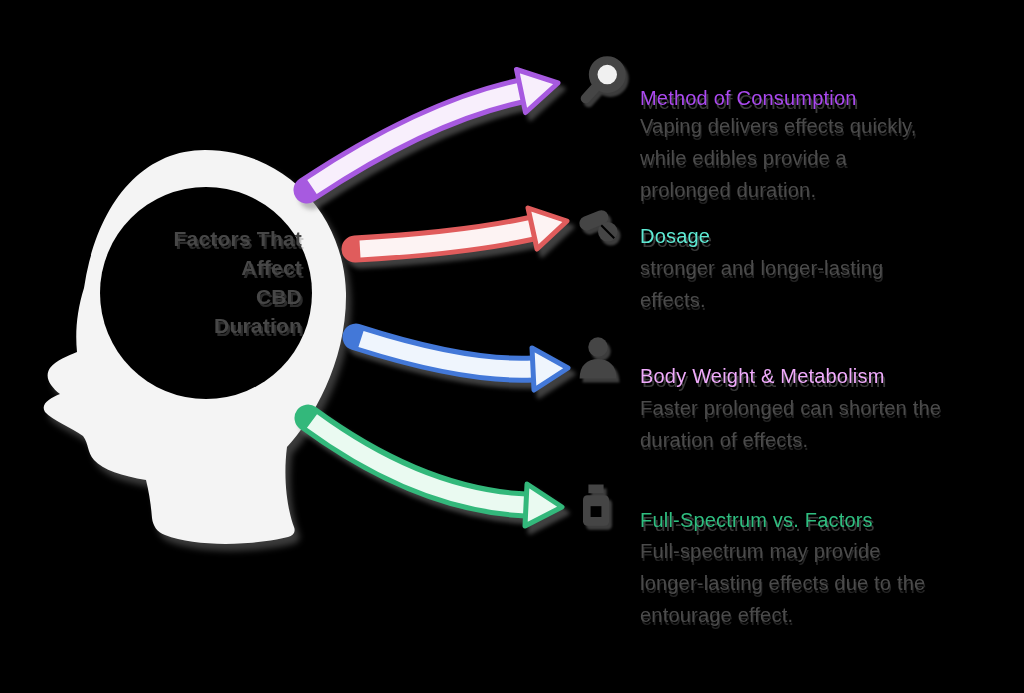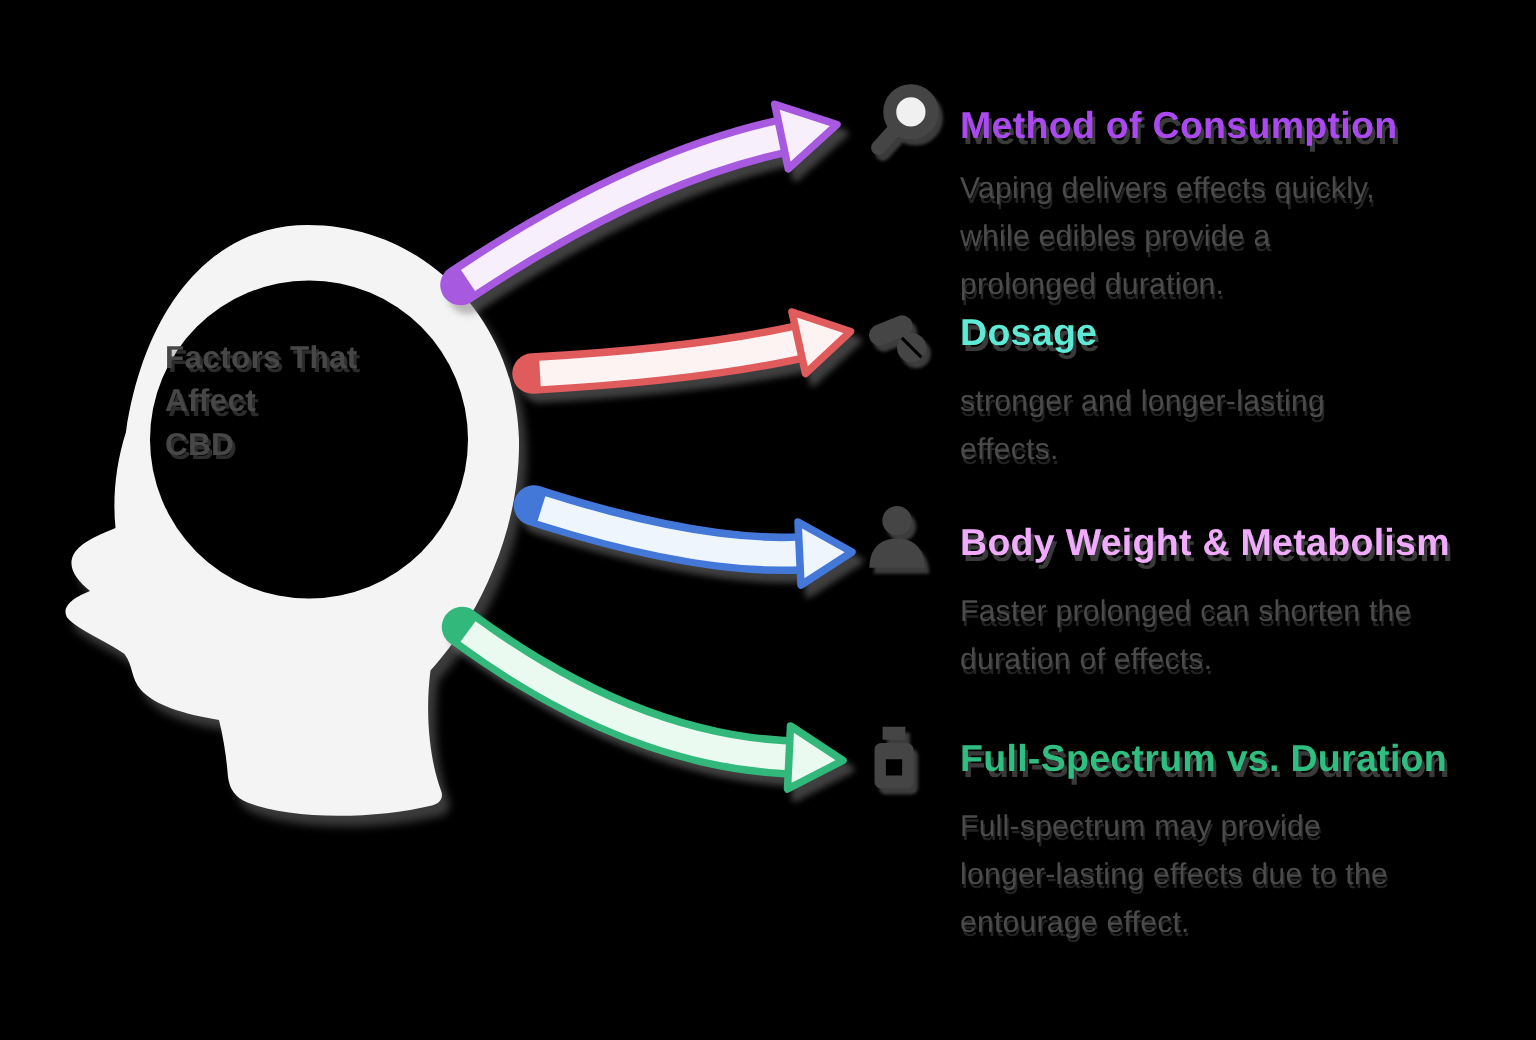--- a/index.html
+++ b/index.html
@@ -12,32 +12,32 @@
   .arrow{filter:drop-shadow(5px 6px 2px rgba(125,125,125,.5));}
   .outer{fill:none;stroke-width:27;stroke-linecap:round;}
   .inner{fill:none;stroke-width:17;stroke-linecap:butt;}
   .tri{stroke-width:5;stroke-linejoin:round;}
   .ar0 .outer{stroke:#a75ae0}.ar0 .inner{stroke:#f8effc}.ar0 .tri{fill:#f8effc;stroke:#a75ae0}
   .ar1 .outer{stroke:#e05c5c}.ar1 .inner{stroke:#fdf3f3}.ar1 .tri{fill:#fdf3f3;stroke:#e05c5c}
   .ar2 .outer{stroke:#4378d8}.ar2 .inner{stroke:#eff5fd}.ar2 .tri{fill:#eff5fd;stroke:#4378d8}
   .ar3 .outer{stroke:#33b87b}.ar3 .inner{stroke:#eafaf1}.ar3 .tri{fill:#eafaf1;stroke:#33b87b}
 
   .head-title{
-    position:absolute;left:110px;top:224px;width:192px;text-align:left;
+    position:absolute;left:110px;top:224px;width:192px;text-align:right;
     color:#474747;font-weight:700;font-size:21px;line-height:29px;letter-spacing:.2px;
     text-shadow:2px 3px 0 rgba(125,125,125,.35);
   }
   .icon{position:absolute;width:52px;height:52px;filter:drop-shadow(3px 4px 1px rgba(120,120,120,.5));}
   .i0{left:578px;top:54px}
   .i1{left:572px;top:196px}
   .i2{left:572px;top:333px}
   .i3{left:570px;top:478px}
   .heading{
-    position:absolute;left:640px;width:360px;font-weight:700;font-size:25px;line-height:28px;
-    letter-spacing:.2px;text-shadow:2px 4px 0 rgba(128,128,128,.45);
+    position:absolute;left:640px;width:360px;font-weight:400;font-size:20px;line-height:28px;
+    letter-spacing:.2px;text-shadow:2px 4px 0 rgba(128,128,128,.45);margin-top:14px;
   }
   .h0{top:70px;color:#ab49f0}
   .h1{top:208px;color:#5eead4}
   .h2{top:348px;color:#f0abfc}
   .h3{top:492px;color:#2fbe80}
   .body{
     position:absolute;left:640px;width:360px;color:#4b4b4b;font-weight:400;
     font-size:20px;line-height:32px;letter-spacing:.2px;
     text-shadow:1px 3px 0 rgba(120,120,120,.3);
   }
@@ -69,20 +69,21 @@
       C 56 360 68 356 77 352
       C 75 332 77 310 84 288
       C 96 207 140 150 205 150 Z"></path>
     <circle cx="206" cy="293" r="106" fill="#000000"></circle>
   </svg>
 
   <div class="head-title">
     <div>Factors That</div>
     <div>Affect</div>
     <div>CBD</div>
+    <div>Duration</div>
   </div>
 
   <svg class="layer" viewBox="0 0 1024 693" aria-hidden="true">
     <g class="arrow ar0">
       <path class="outer" d="M 307 190 Q 425 112 521 91"></path>
       <path class="inner" d="M 312 187 Q 425 112 521 91"></path>
       <path class="tri" d="M 558 83 L 525.5 112.5 L 516.5 69.5 Z"></path>
     </g>
     <g class="arrow ar1">
       <path class="outer" d="M 355 249 Q 465 243 533 228"></path>
@@ -139,20 +140,20 @@
     <div>duration of effects.</div>
   </div>
 
   <div class="icon i3">
     <svg viewBox="0 0 48 48" width="52" height="52">
       <rect x="17" y="6" width="14" height="8" fill="#454545"></rect>
       <rect x="12" y="16" width="24" height="28" rx="4" fill="#454545"></rect>
       <rect x="19" y="26" width="10" height="10" fill="#000000"></rect>
     </svg>
   </div>
-  <div class="heading h3">Full-Spectrum vs. Duration</div>
+  <div class="heading h3">Full-Spectrum vs. Factors</div>
   <div class="body b3">
     <div>Full-spectrum may provide</div>
     <div>longer-lasting effects due to the</div>
     <div>entourage effect.</div>
   </div>
 
 </div>
 
 </body></html>

